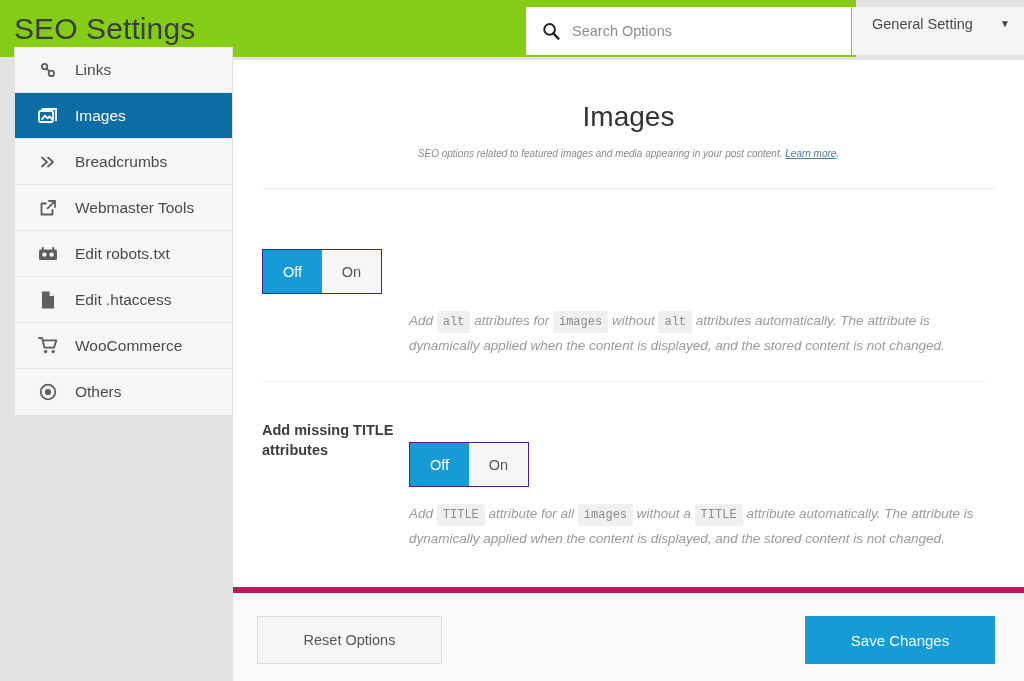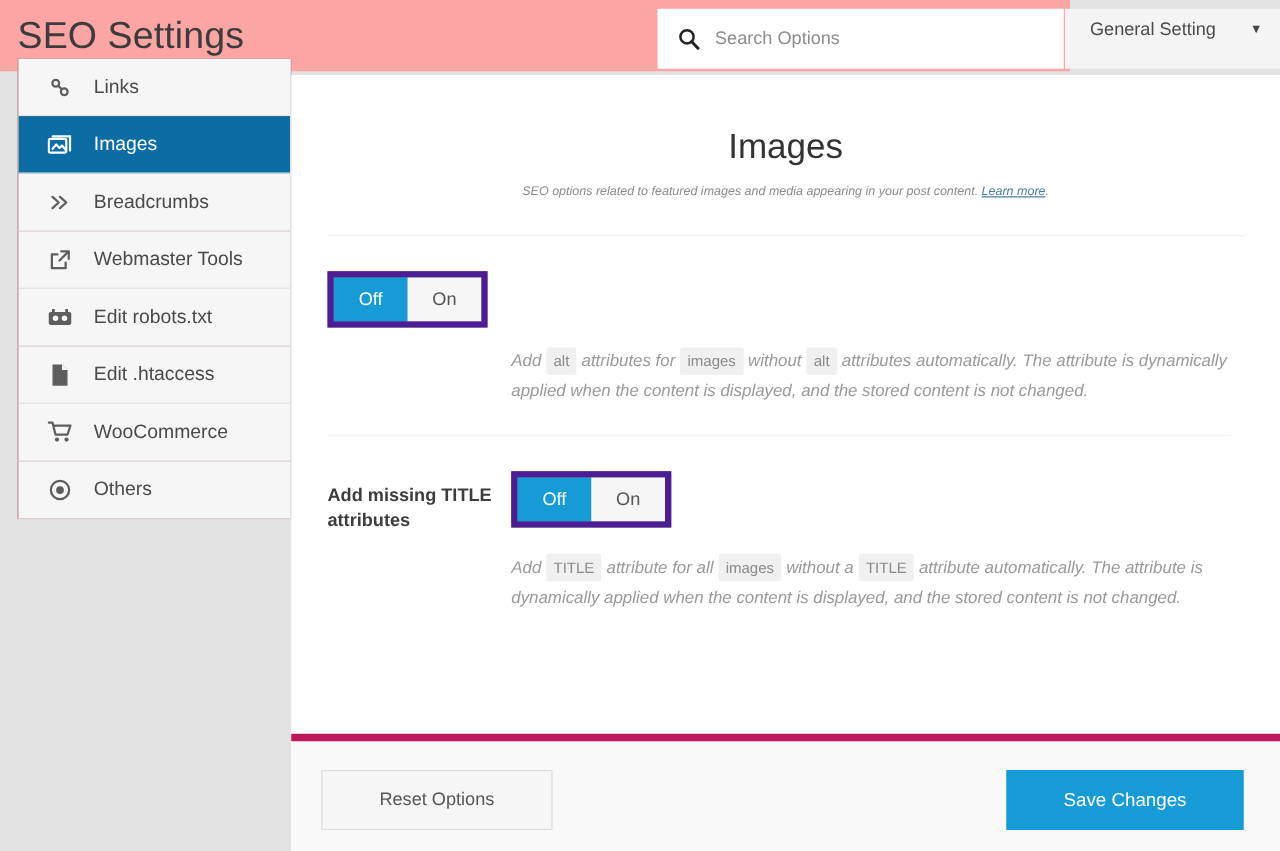--- a/index.html
+++ b/index.html
@@ -17,21 +17,21 @@
     color: #4a4a4a;
     -webkit-font-smoothing: antialiased;
   }
 
   
   .topbar {
     position: absolute;
     left: 0; top: 0;
     width: 856px;
     height: 57px;
-    background: #fca5a5;
+    background: #84cc16;
   }
 
   .page-title {
     position: absolute;
     left: 14px;
     top: 9px;
     font-size: 30px;
     font-weight: 400;
     color: #3c3c3c;
     letter-spacing: 0.1px;
@@ -198,22 +198,23 @@
     font-size: 14.5px;
     font-weight: bold;
     color: #3d3d3d;
     line-height: 20px;
     padding-top: 10px;
   }
 
   .toggle {
     display: flex;
     height: 45px;
-    border: 5px solid #4c1d95;
-    background: #737373;
+    border: 1px solid #4c1d95;
+    background: #4d7c0f;
+    margin-top: 32px;
   }
   .toggle-opt {
     width: 59px;
     display: flex;
     align-items: center;
     justify-content: center;
     font-size: 14.5px;
     color: #555555;
     cursor: pointer;
     background: #f6f6f6;
@@ -226,21 +227,21 @@
   .setting-desc {
     margin-top: 15px;
     margin-left: 147px;
     font-size: 13.5px;
     font-style: italic;
     color: #9a9a9a;
     line-height: 23px;
     padding-bottom: 24px;
   }
   .setting-desc code {
-    font-family: Liberation Sans, sans-serif;
+    font-family: Liberation Mono, monospace;
     font-style: normal;
     font-size: 12px;
     background: #f0f0f0;
     color: #8a8a8a;
     padding: 4px 6px;
     border-radius: 2px;
   }
 
   .row-sep {
     height: 1px;

